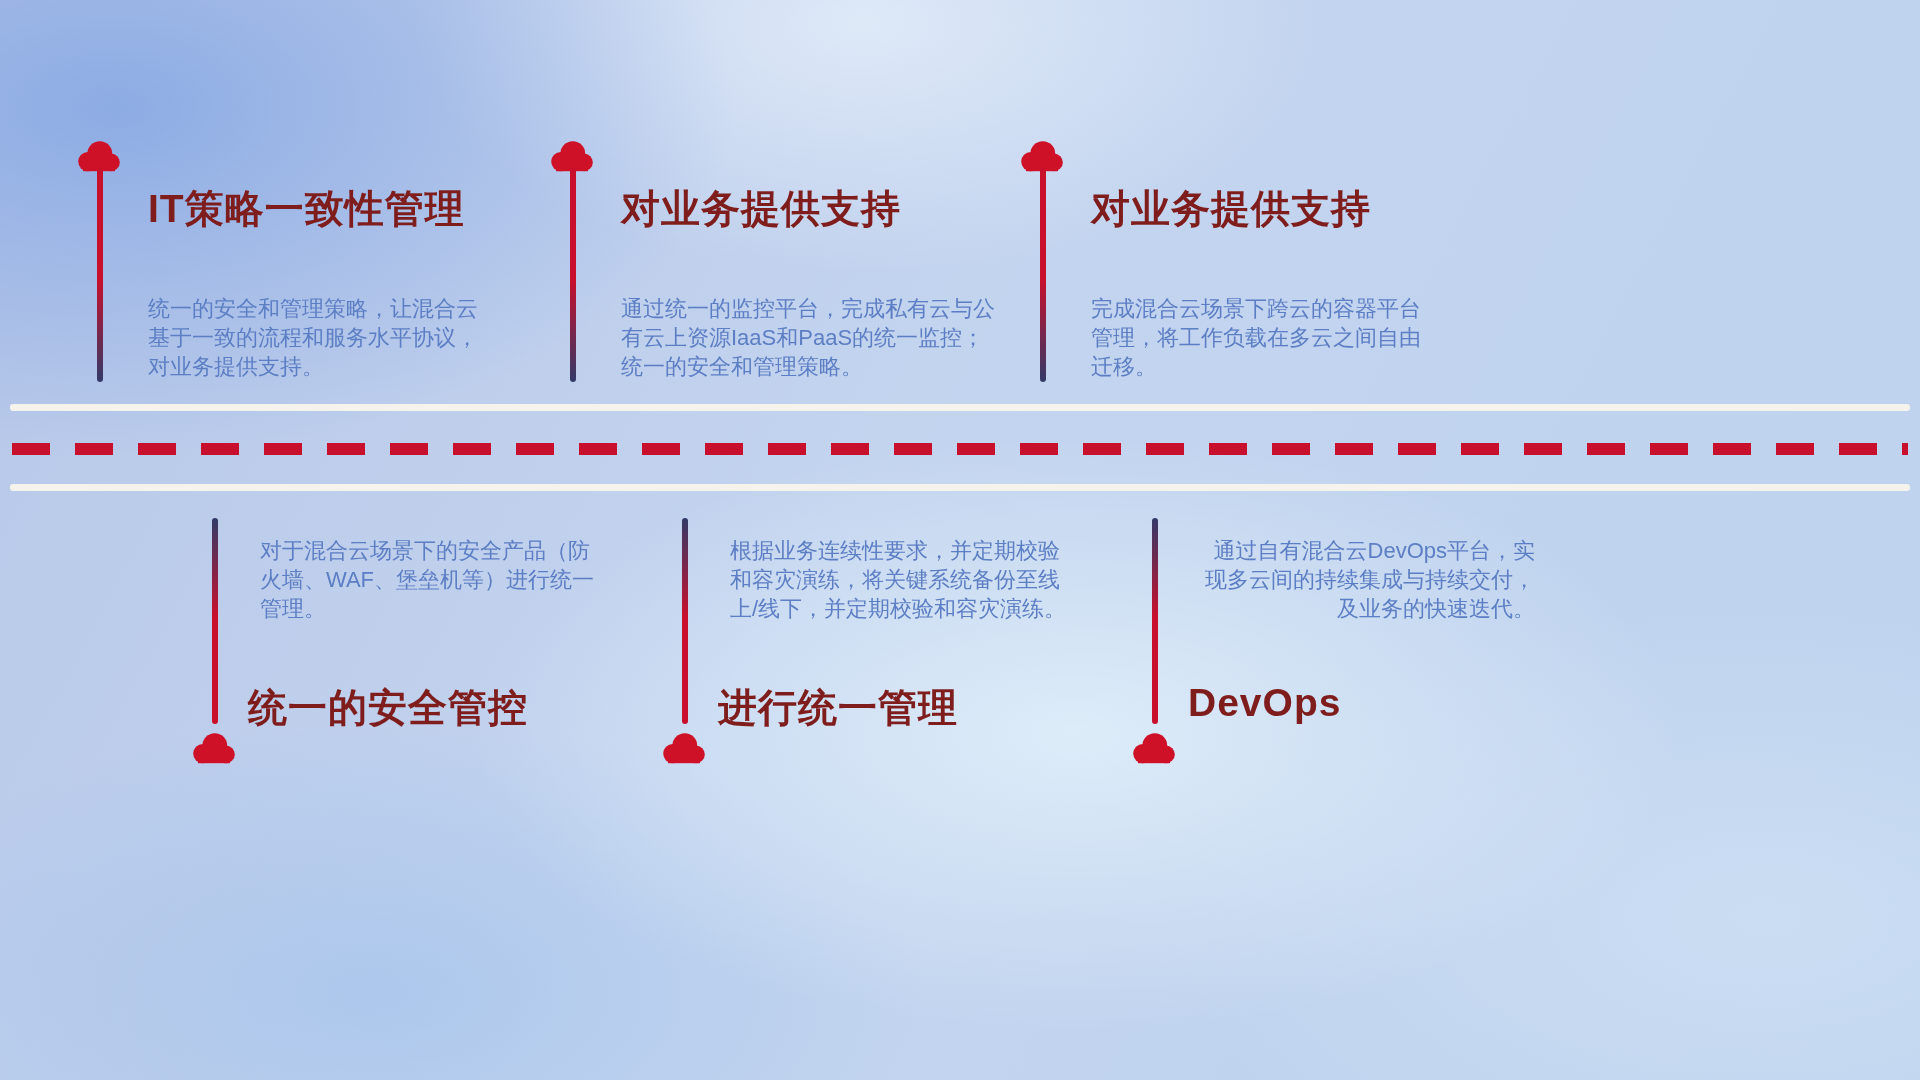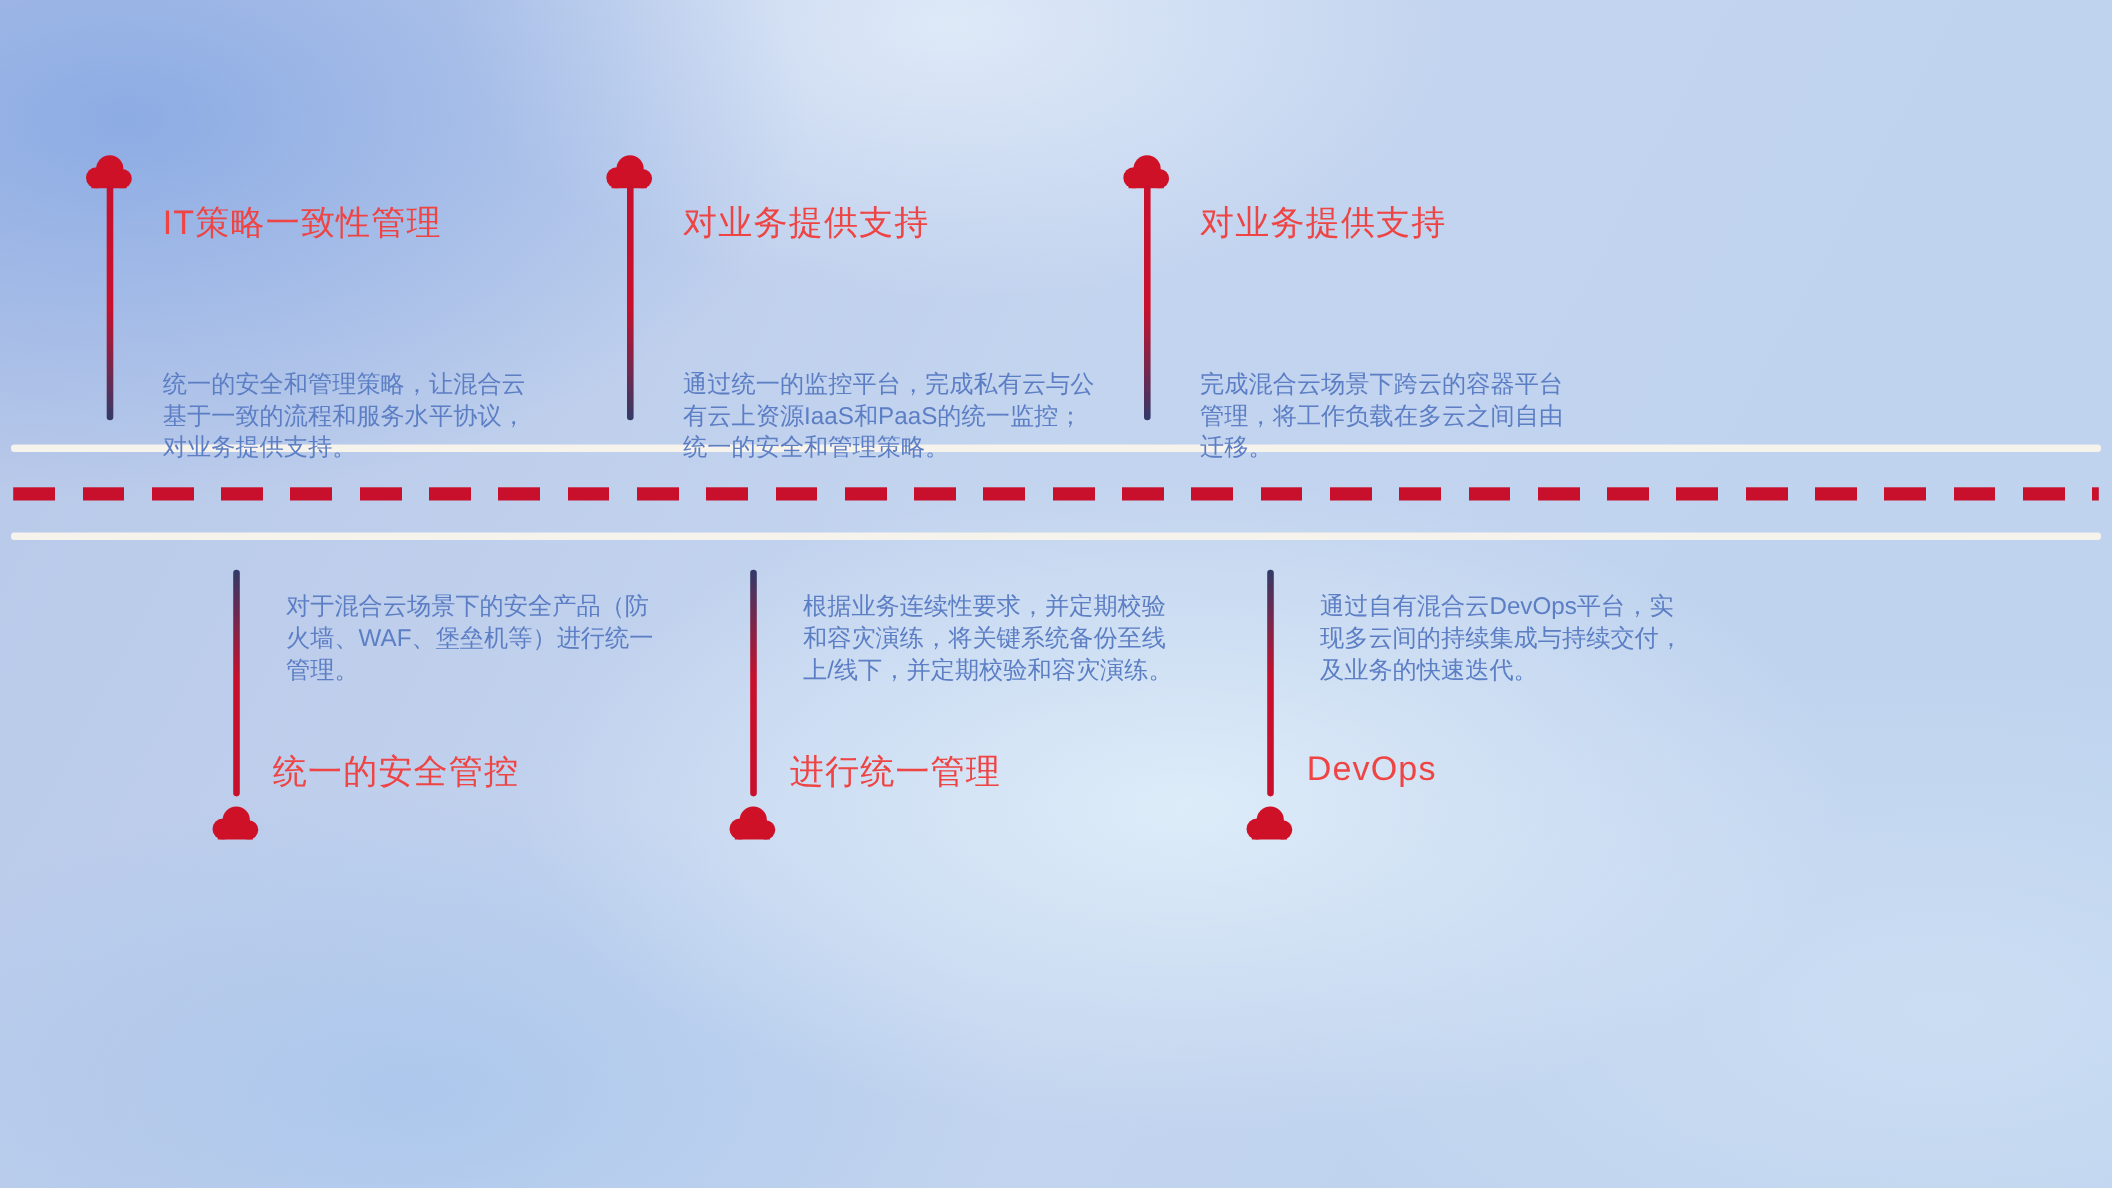--- a/index.html
+++ b/index.html
@@ -29,30 +29,30 @@
     top: 30px; height: 214px;
     background: linear-gradient(180deg, #c80f2b 0%, #c8102c 52%, #323a68 100%);
   }
   .stem-bottom {
     top: 0; height: 206px;
     background: linear-gradient(0deg, #c80f2b 0%, #c8102c 52%, #323a68 100%);
   }
 
   .title {
     position: absolute; left: 48px; white-space: nowrap;
-    font-size: 31px; font-weight: 400; color: #ef4444; letter-spacing: 1px;
+    font-size: 39px; font-weight: 700; color: #7f1d1d; letter-spacing: 1px;
   }
   .item-top .title { top: 44px; }
   .item-bottom .title { top: 163px; left: 33px; }
 
   .desc {
     position: absolute; left: 48px;
     font-size: 22px; line-height: 29px; color: #5c7ec4;
   }
-  .item-top .desc { top: 156px; margin-top: 40px; }
+  .item-top .desc { top: 156px; }
   .item-bottom .desc { top: 18px; left: 45px; }
 
   .road-line {
     position: absolute; left: 10px; right: 10px; height: 7px;
     background: #f6f2ec; border-radius: 3px;
   }
   .road-line-top { top: 404px; }
   .road-line-bottom { top: 484px; }
   .road-dashes {
     position: absolute; left: 12px; right: 12px; top: 443px; height: 12px;
@@ -139,15 +139,15 @@
 <div class="item item-bottom" style="left:1155px; top:518px;">
   <div class="stem stem-bottom"></div>
   <svg class="cloud" viewBox="0 0 60 44">
     <g fill="#cf1128">
       <circle cx="16" cy="29" r="12"></circle>
       <circle cx="31" cy="19" r="15.5"></circle>
       <circle cx="45" cy="30" r="11"></circle>
       <path d="M10 41 h40 v-11 h-40 z"></path>
     </g>
   </svg>
-  <div class="desc" style="width:335px;">通过自有混合云DevOps平台，实现多云间的持续集成与持续交付，及业务的快速迭代。</div>
+  <div class="desc" style="width:335px;text-align:right;">通过自有混合云DevOps平台，实现多云间的持续集成与持续交付，及业务的快速迭代。</div>
   <div class="title">DevOps</div>
 </div>
 
 </body></html>

